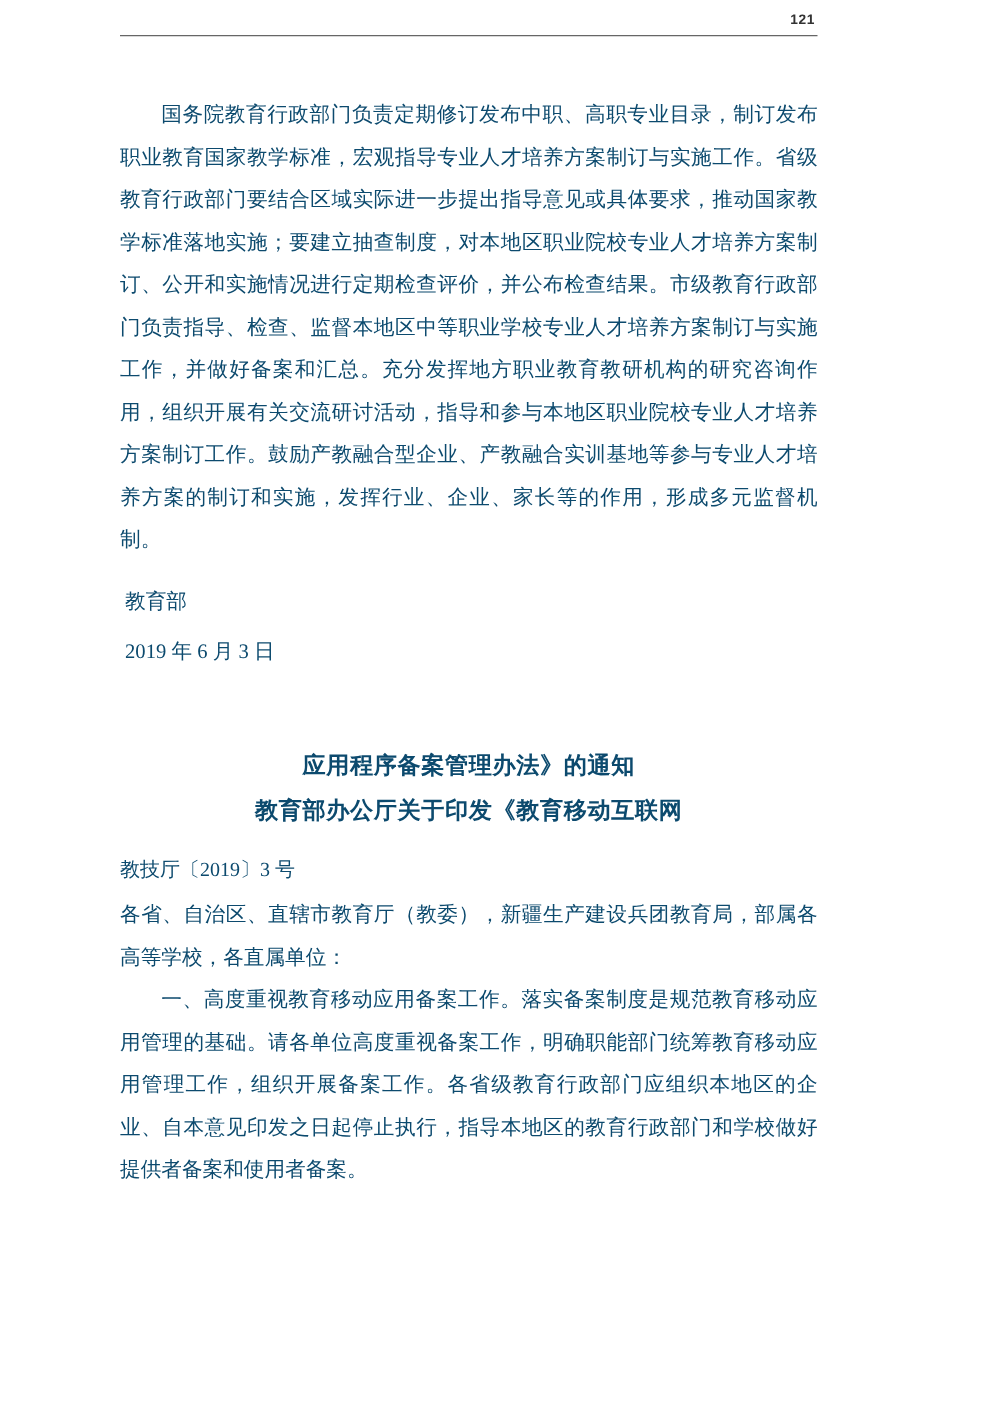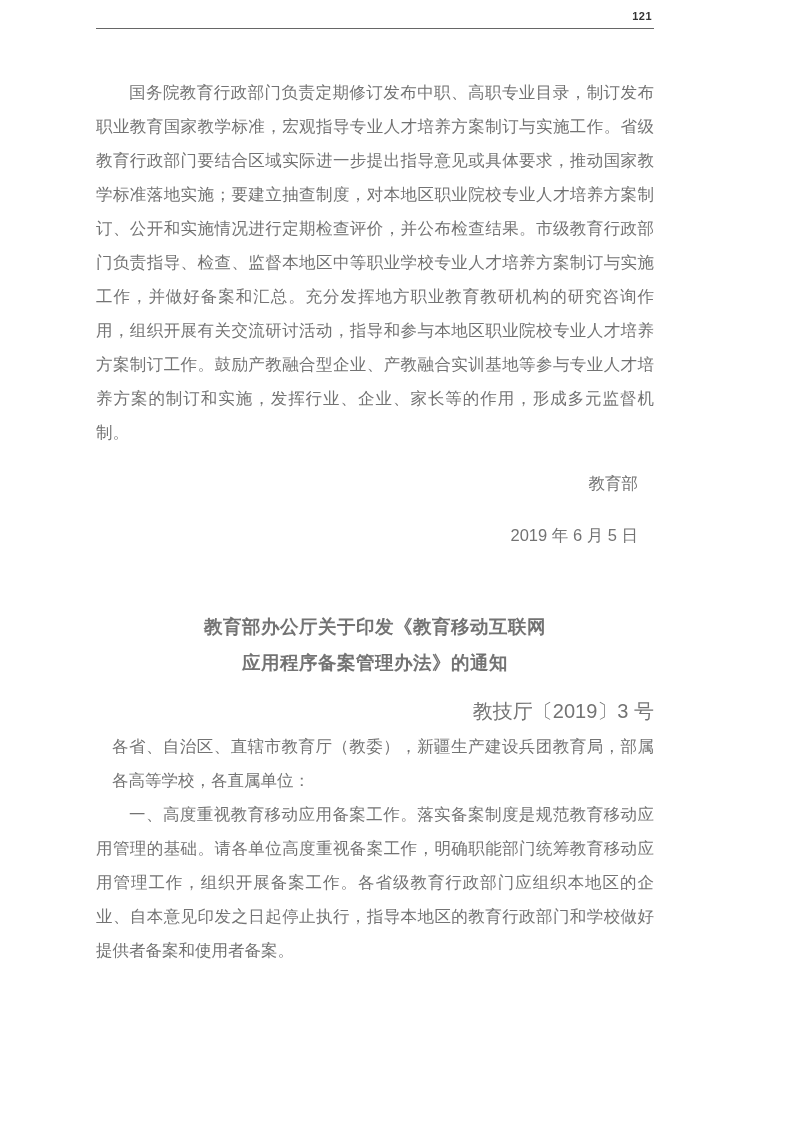--- a/index.html
+++ b/index.html
@@ -35,81 +35,82 @@
   }
   .header-rule {
     margin-top: 6px;
     border-bottom: 1px solid #666;
     width: 100%;
   }
   .content {
     padding-top: 46px;
     font-size: 16.5px;
     line-height: 34px;
-    color: #737373;
+    color: #0c4a6e;
     text-align: justify;
     text-justify: inter-ideograph;
+    font-family: Liberation Serif, serif;
   }
   .para {
     margin: 0;
     text-indent: 2em;
   }
   .sign-line {
-    margin: 16px;
-    text-align: right;
+    margin: 4px;
+    text-align: left;
     line-height: 36px;
   }
   .sign-block {
     margin-top: 14px;
   }
   .title-block {
     margin-top: 56px;
     text-align: center;
     font-weight: bold;
     font-size: 18.5px;
     line-height: 36px;
     letter-spacing: 0.5px;
   }
   .title-line {
     display: block;
   }
   .doc-number {
     margin: 14px 0 0 0;
-    text-align: right;
-    font-size: 20px;
+    text-align: left;
+    font-size: 16px;
     line-height: 32px;
   }
   .recipients {
-    margin: 2px 0 0 16px;
+    margin: 2px 0 0 0;
     text-indent: 0;
   }
 </style>
 </head>
 <body>
 
 <div class="page">
 
   <div class="page-number-row">
     <span class="page-number">121</span>
   </div>
   <div class="header-rule"></div>
 
   <div class="content">
 
     <p class="para">国务院教育行政部门负责定期修订发布中职、高职专业目录，制订发布职业教育国家教学标准，宏观指导专业人才培养方案制订与实施工作。省级教育行政部门要结合区域实际进一步提出指导意见或具体要求，推动国家教学标准落地实施；要建立抽查制度，对本地区职业院校专业人才培养方案制订、公开和实施情况进行定期检查评价，并公布检查结果。市级教育行政部门负责指导、检查、监督本地区中等职业学校专业人才培养方案制订与实施工作，并做好备案和汇总。充分发挥地方职业教育教研机构的研究咨询作用，组织开展有关交流研讨活动，指导和参与本地区职业院校专业人才培养方案制订工作。鼓励产教融合型企业、产教融合实训基地等参与专业人才培养方案的制订和实施，发挥行业、企业、家长等的作用，形成多元监督机制。</p>
 
 
     <div class="sign-block">
       <p class="sign-line">教育部</p>
-      <p class="sign-line">2019 年 6 月 5 日</p>
+      <p class="sign-line">2019 年 6 月 3 日</p>
     </div>
 
     <div class="title-block">
+      <span class="title-line">应用程序备案管理办法》的通知</span>
       <span class="title-line">教育部办公厅关于印发《教育移动互联网</span>
-      <span class="title-line">应用程序备案管理办法》的通知</span>
     </div>
 
     <p class="doc-number">教技厅〔2019〕3 号</p>
 
     <p class="para recipients">各省、自治区、直辖市教育厅（教委），新疆生产建设兵团教育局，部属各高等学校，各直属单位：</p>
 
 
     <p class="para">一、高度重视教育移动应用备案工作。落实备案制度是规范教育移动应用管理的基础。请各单位高度重视备案工作，明确职能部门统筹教育移动应用管理工作，组织开展备案工作。各省级教育行政部门应组织本地区的企业、自本意见印发之日起停止执行，指导本地区的教育行政部门和学校做好提供者备案和使用者备案。</p>
 
   </div>

